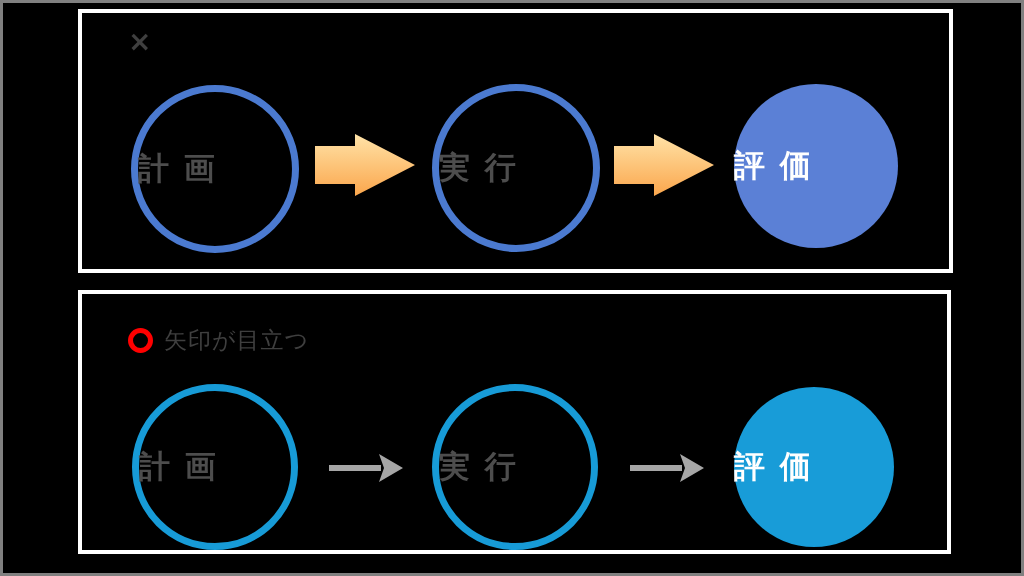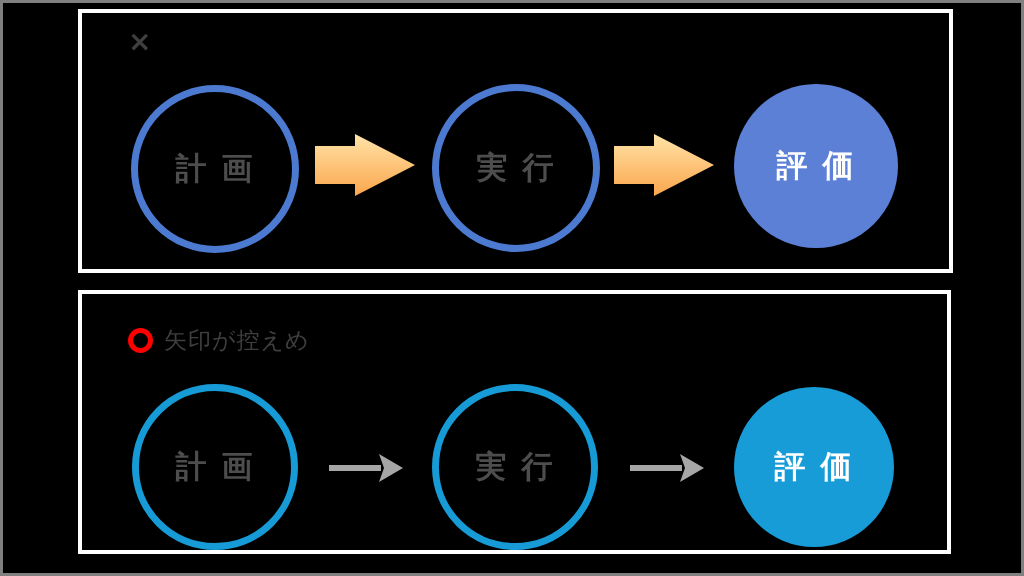--- a/index.html
+++ b/index.html
@@ -69,21 +69,20 @@
     font-size: 23px;
     font-weight: 500;
     letter-spacing: 1px;
   }
 
   .circle {
     position: absolute;
     border-radius: 50%;
     display: flex;
     align-items: center;
-    justify-content: center;
     font-size: 31px;
     font-weight: 600;
     letter-spacing: 2px;
     white-space: nowrap;
   }
   .circle.outlined-blue {
     border: 7px solid var(--color-top-circle-stroke);
     color: var(--color-circle-text);
   }
   .circle.outlined-cyan {
@@ -160,21 +159,21 @@
     <div class="circle filled-blue circle-3">
       <span>評 価</span>
     </div>
 
   </section>
 
   <section class="panel panel-bottom">
 
     <div class="panel-label">
       <span class="ring-mark"></span>
-      <span class="caption-text">矢印が控えめ</span>
+      <span class="caption-text">矢印が目立つ</span>
     </div>
 
     <div class="circle outlined-cyan circle-1">
       <span>計 画</span>
     </div>
 
     <div class="arrow arrow-1">
       <svg viewBox="0 0 74 30" preserveAspectRatio="none">
         <rect x="0" y="12" width="52" height="6" style="fill: var(--color-thin-arrow)"></rect>
         <polygon points="50,1 74,15 50,29 55,15" style="fill: var(--color-thin-arrow)"></polygon>

